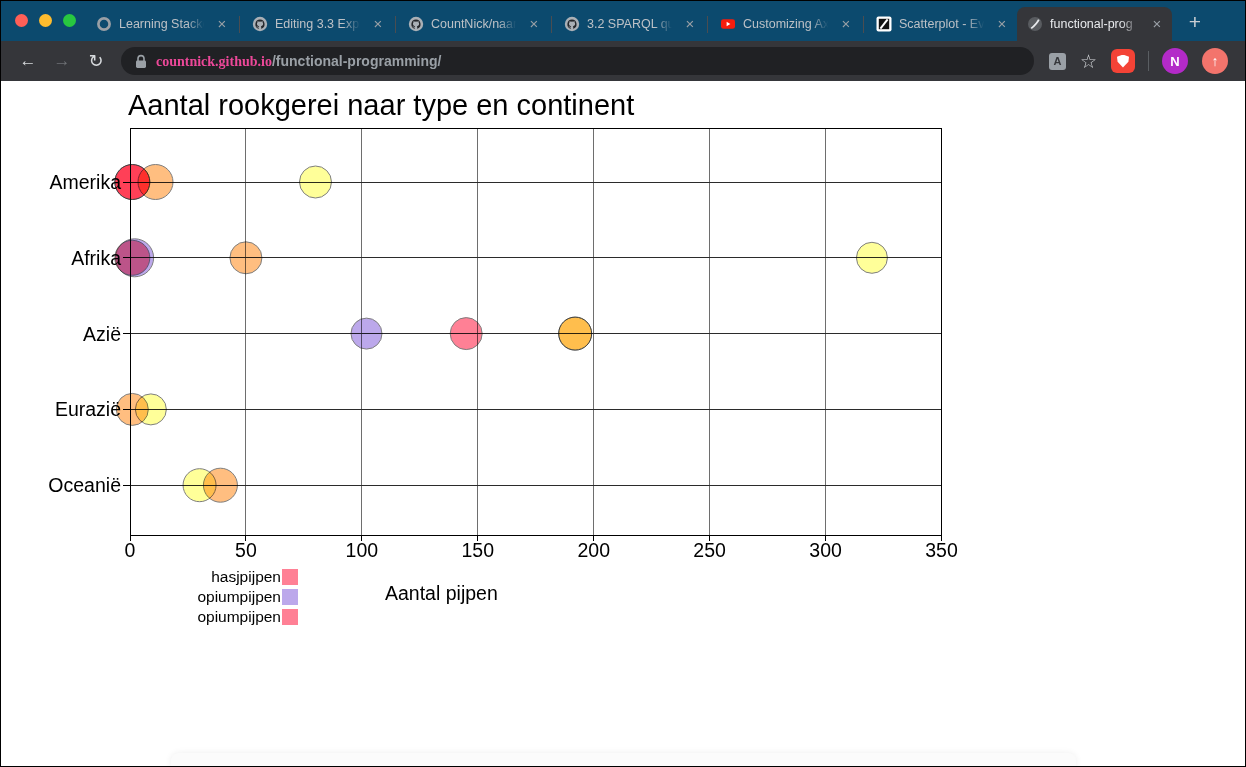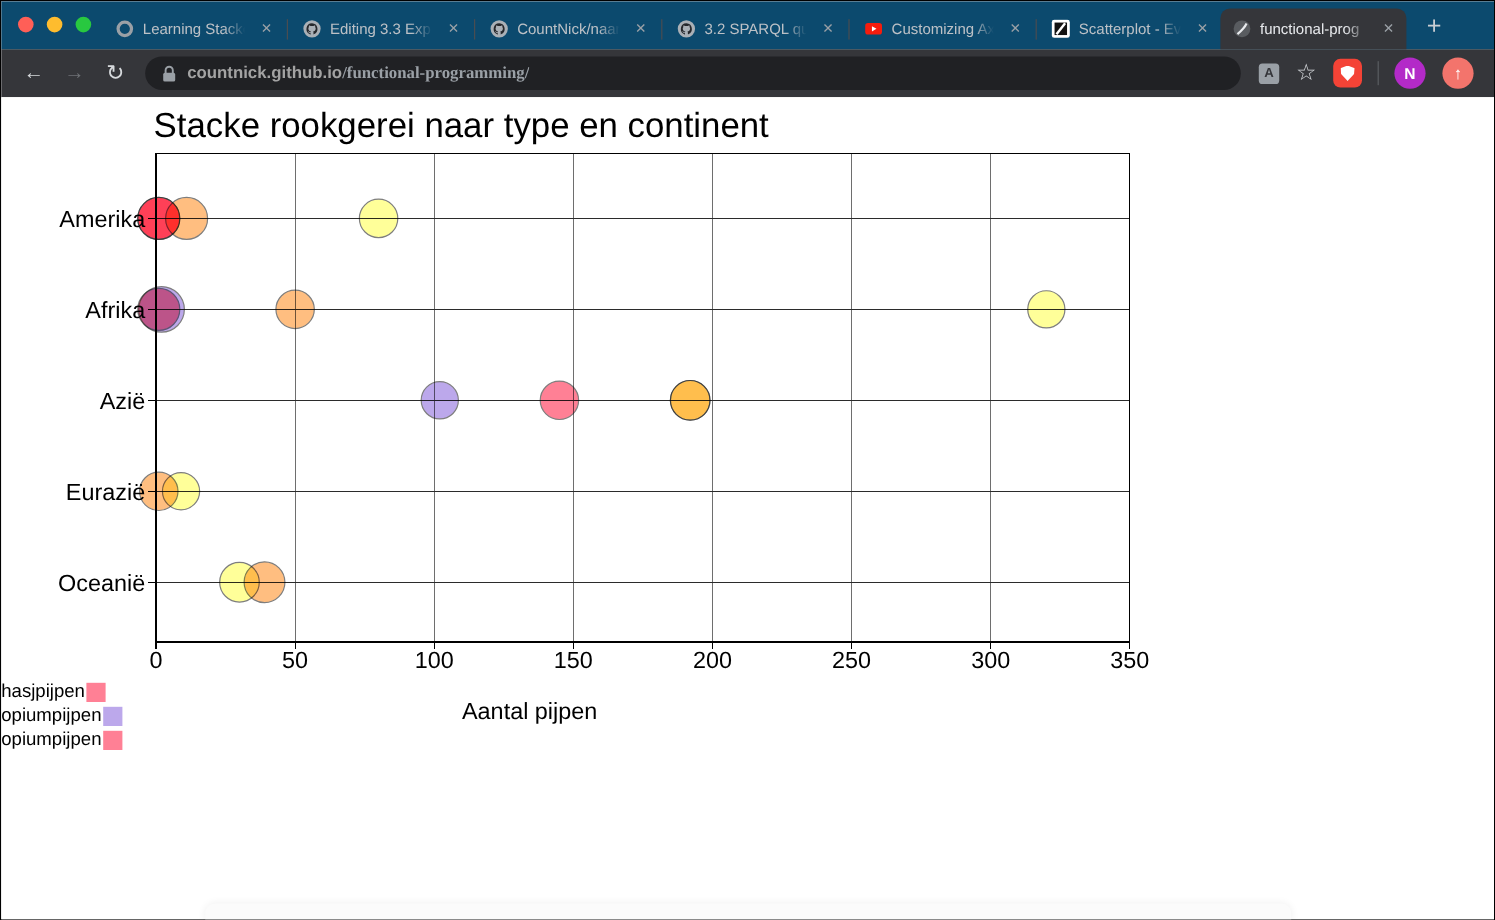--- a/index.html
+++ b/index.html
@@ -26,39 +26,39 @@
 
   
   .toolbar{height:40px;background:#35363a;display:flex;align-items:center;padding:0 10px;}
   .navbtn{width:26px;height:26px;border:none;background:none;font-size:17px;line-height:26px;text-align:center;color:#d6d9dc;padding:0;margin:0 4px;flex:none;}
   .navbtn.back::before{content:"\2190";}
   .navbtn.fwd::before{content:"\2192";}
   .navbtn.fwd{color:#6e7175;}
   .navbtn.reload::before{content:"\21BB";font-size:18px;}
   .urlbar{flex:1;height:28px;background:#202124;border-radius:14px;display:flex;align-items:center;padding:0 14px;margin:0 8px;min-width:0;}
   .urltext{font-size:14px;white-space:nowrap;overflow:hidden;}
-  .urlhost{color:#a3a3a3;font-weight:bold;}
-  .urlpath{color:#9aa0a6;font-weight:bold;font-family:Liberation Serif, serif;}
+  .urlhost{color:#ec4899;font-weight:bold;font-family:Liberation Serif, serif;}
+  .urlpath{color:#9aa0a6;font-weight:bold;}
   .lock{margin-right:9px;display:inline-flex;flex:none;}
   .tbicon{flex:none;margin:0 7px;display:flex;align-items:center;justify-content:center;}
   .translate{width:17px;height:17px;background:#9aa0a6;border-radius:3px;color:#35363a;font-size:11px;font-weight:bold;text-align:center;line-height:17px;}
   .star{color:#d6d9dc;font-size:19px;background:none;border:none;padding:0;}
   .shield{width:24px;height:24px;background:#f44336;border-radius:6px;display:flex;align-items:center;justify-content:center;}
   .shield-inner{width:12px;height:13px;background:#fff;clip-path:polygon(50% 0%,100% 18%,95% 55%,50% 100%,5% 55%,0% 18%);}
   .tbsep{width:1px;height:20px;background:#5a5e62;margin:0 6px;}
   .avatar{width:26px;height:26px;border-radius:50%;background:#b32ac8;color:#fff;font-size:13px;font-weight:bold;display:flex;align-items:center;justify-content:center;}
   .updown{width:26px;height:26px;border-radius:50%;background:#f3746c;color:#fff;font-size:14px;font-weight:bold;display:flex;align-items:center;justify-content:center;}
 
   
   .content{position:relative;height:687px;background:#fff;overflow:hidden;}
   .page-title{position:absolute;left:127px;top:8px;margin:0;font-size:29px;font-weight:400;color:#000;letter-spacing:0px;}
   .chart-svg{position:absolute;left:0;top:0;}
   .xlabel{position:absolute;left:384px;top:501px;width:300px;text-align:left;font-size:19.5px;color:#000;}
   .legend{position:absolute;left:0;top:486px;width:297px;}
-  .legend-row{height:20px;display:flex;align-items:center;}
+  .legend-row{height:20px;display:flex;align-items:center;justify-content:flex-end;}
   .legend-label{font-size:15.5px;color:#000;white-space:nowrap;}
   .legend-swatch{width:16px;height:16px;margin-left:1px;flex:none;}
   .bottombar{position:absolute;left:170px;bottom:0;width:905px;height:15px;background:#fbfbfb;border-radius:8px 8px 0 0;box-shadow:0 0 7px rgba(0,0,0,0.07);}
 </style>
 </head>
 <body>
 
 <div class="window">
 
   <div class="tabstrip">
@@ -150,21 +150,21 @@
     <button class="tbicon star">☆</button>
     <span class="tbicon shield">
         <span class="shield-inner"></span>
       </span>
     <span class="tbsep"></span>
     <span class="tbicon avatar">N</span>
     <span class="tbicon updown">↑</span>
   </div>
 
   <div class="content">
-    <h1 class="page-title">Stacke rookgerei naar type en continent</h1>
+    <h1 class="page-title">Aantal rookgerei naar type en continent</h1>
     <svg class="chart-svg" width="1246" height="560" viewBox="0 0 1246 560">
         <g>
           <line x1="244.92857142857144" y1="47" x2="244.92857142857144" y2="454" stroke="#6e6e6e" stroke-width="1" shape-rendering="crispEdges"></line>
           <line x1="360.8571428571429" y1="47" x2="360.8571428571429" y2="454" stroke="#6e6e6e" stroke-width="1" shape-rendering="crispEdges"></line>
           <line x1="476.7857142857143" y1="47" x2="476.7857142857143" y2="454" stroke="#6e6e6e" stroke-width="1" shape-rendering="crispEdges"></line>
           <line x1="592.7142857142858" y1="47" x2="592.7142857142858" y2="454" stroke="#6e6e6e" stroke-width="1" shape-rendering="crispEdges"></line>
           <line x1="708.6428571428571" y1="47" x2="708.6428571428571" y2="454" stroke="#6e6e6e" stroke-width="1" shape-rendering="crispEdges"></line>
           <line x1="824.5714285714286" y1="47" x2="824.5714285714286" y2="454" stroke="#6e6e6e" stroke-width="1" shape-rendering="crispEdges"></line>
           <line x1="129" y1="101" x2="940.5" y2="101" stroke="#2b2b2b" stroke-width="1" shape-rendering="crispEdges"></line>
           <line x1="129" y1="176.8" x2="940.5" y2="176.8" stroke="#2b2b2b" stroke-width="1" shape-rendering="crispEdges"></line>

